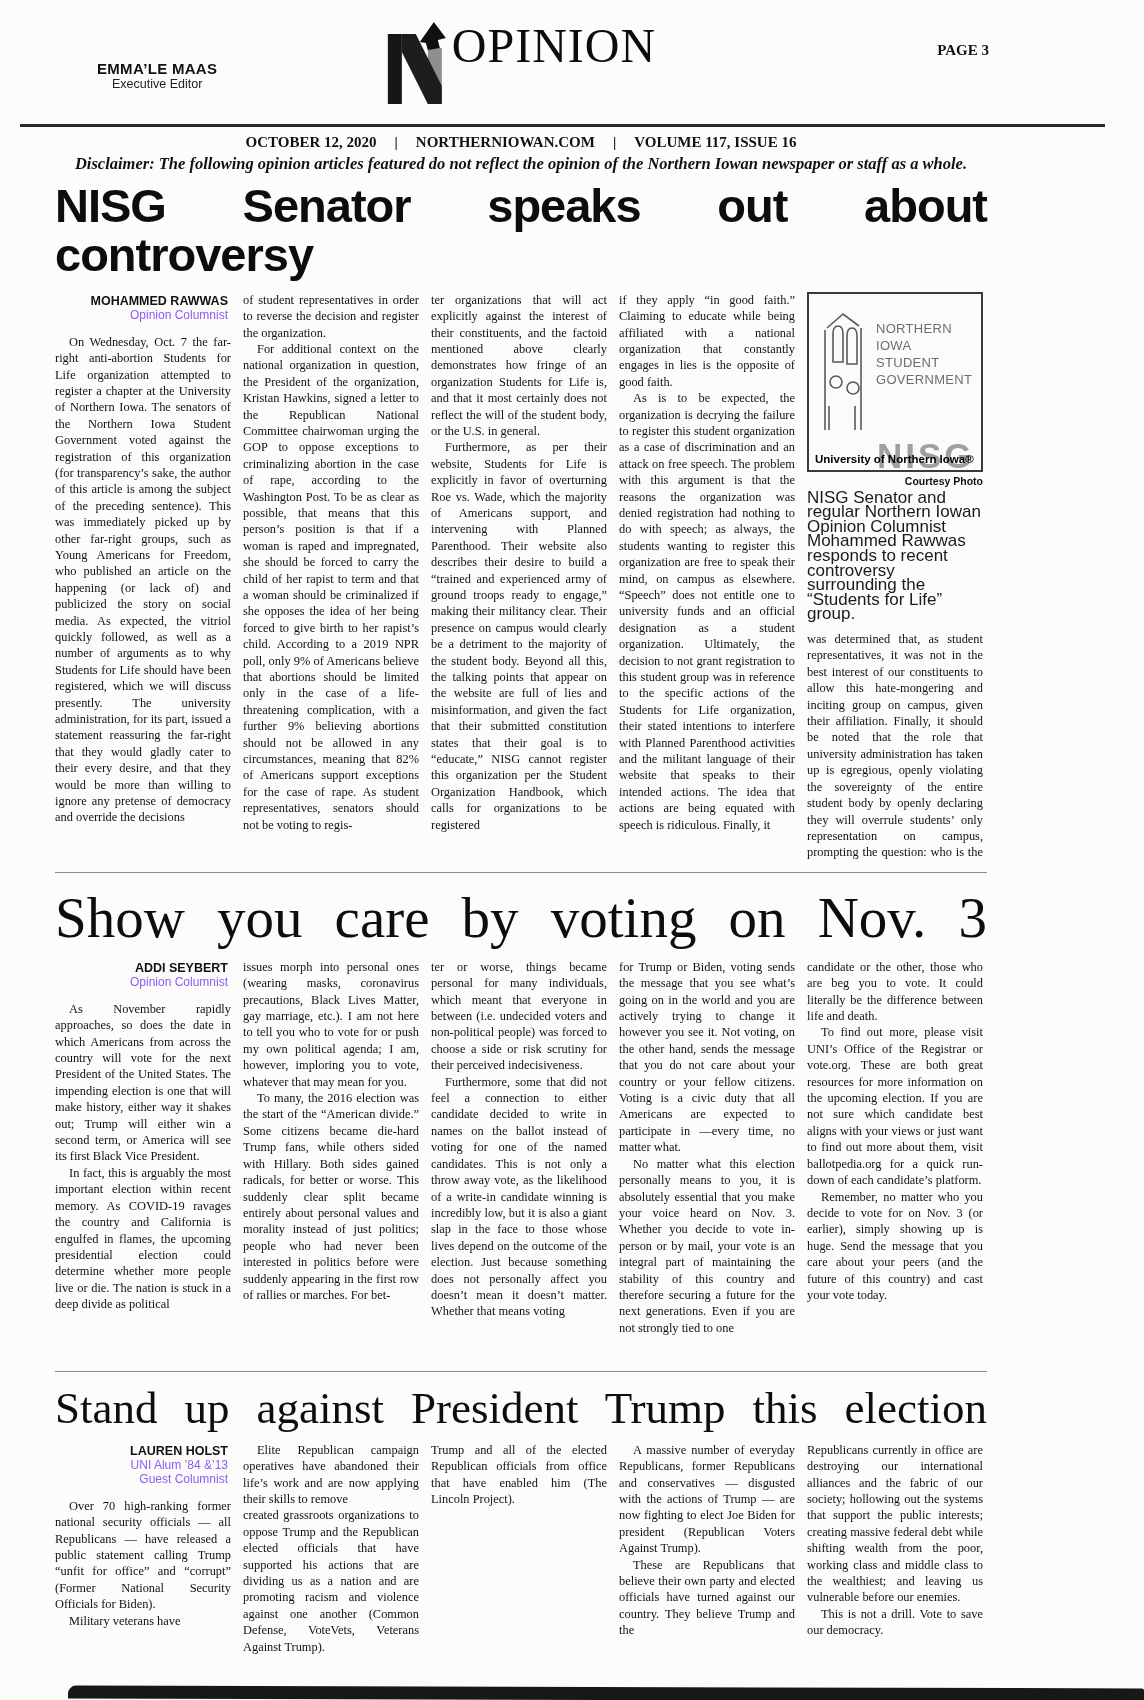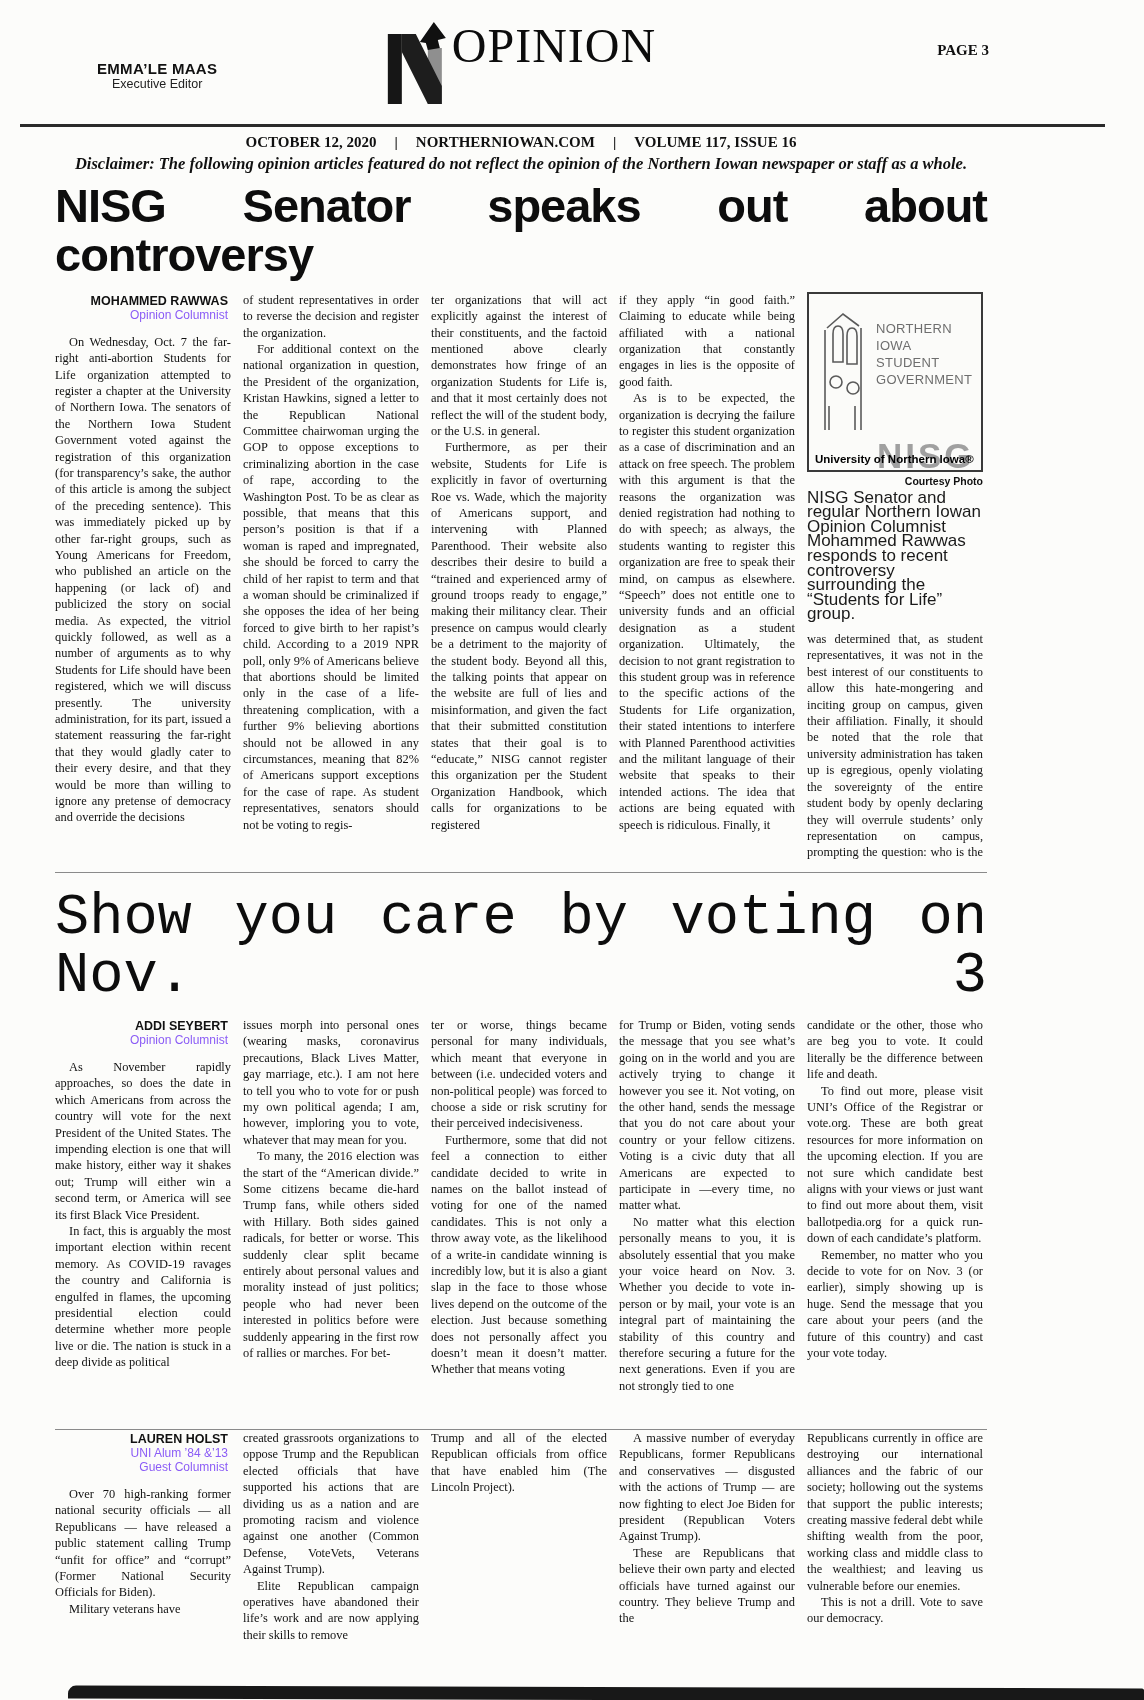--- a/index.html
+++ b/index.html
@@ -19,21 +19,21 @@
   .brand{position:absolute;left:50%;transform:translateX(-50%);top:22px;display:flex;align-items:flex-start;}
   .brand-title{font-size:48px;line-height:1;letter-spacing:1px;font-family:"Liberation Serif",serif;color:#0c0c0c;margin-left:4px;padding-bottom:6px;}
   .masthead-rule{position:absolute;left:-35px;width:1085px;top:124px;border-top:3px solid #2a2a2a;}
 
   .dateline{display:flex;justify-content:center;gap:18px;font-weight:bold;font-size:15px;margin-top:6px;}
   .disclaimer{font-weight:bold;font-style:italic;font-size:16.5px;text-align:center;margin-top:3px;}
 
   
   .headline{margin:0;text-align:justify;text-align-last:justify;color:#0d0d0d;}
   .h-grunge{font-family:"Liberation Sans",sans-serif;font-weight:bold;font-size:47px;letter-spacing:-1px;line-height:1.05;margin:7px 0 12px;}
-  .h-serif2{font-family:Liberation Mono, monospace;font-weight:400;font-size:57px;line-height:1.02;margin:16px 0 12px;}
+  .h-serif2{font-family:Liberation Serif, serif;font-weight:400;font-size:57px;line-height:1.02;margin:16px 0 12px;}
   .h-serif3{font-family:"Liberation Serif",serif;font-weight:400;font-size:45px;line-height:1.02;margin:14px 0 10px;}
 
   
   .cols{display:flex;gap:12px;}
   .col{width:176px;overflow:hidden;}
   .a1 .col{height:572px;}
   .a2 .col{height:404px;}
   .a3 .col{height:236px;}
   .bp{margin:0;font-size:12.4px;line-height:16.4px;text-align:justify;}
   .bp.ind{text-indent:14px;}
@@ -195,36 +195,37 @@
               <p class="bp ind">To find out more, please visit UNI’s Office of the Registrar or vote.org. These are both great resources for more information on the upcoming election. If you are not sure which candidate best aligns with your views or just want to find out more about them, visit ballotpedia.org for a quick run-down of each candidate’s platform.</p>
               <p class="bp ind">Remember, no matter who you decide to vote for on Nov. 3 (or earlier), simply showing up is huge. Send the message that you care about your peers (and the future of this country) and cast your vote today.</p>
             </div>
           </div>
       </div>
     </div>
 
     <div class="sep"></div>
 
     <div class="article a3">
+      <h1 class="headline h-serif3">Stand up against President Trump this election</h1>
       <div class="cols">
         <div class="col">
           <div class="byline">
             <div class="byline-name">LAUREN HOLST</div>
             <div class="byline-sub">UNI Alum ’84 &amp;’13</div>
             <div class="byline-sub">Guest Columnist</div>
           </div>
           <div>
               <p class="bp ind">Over 70 high-ranking former national security officials — all Republicans — have released a public statement calling Trump “unfit for office” and “corrupt” (Former National Security Officials for Biden).</p>
               <p class="bp ind">Military veterans have</p>
             </div>
         </div>
         <div class="col">
             <div>
+              <p class="bp ind">Elite Republican campaign operatives have abandoned their life’s work and are now applying their skills to remove</p>
               <p class="bp">created grassroots organizations to oppose Trump and the Republican elected officials that have supported his actions that are dividing us as a nation and are promoting racism and violence against one another (Common Defense, VoteVets, Veterans Against Trump).</p>
-              <p class="bp ind">Elite Republican campaign operatives have abandoned their life’s work and are now applying their skills to remove</p>
             </div>
           </div>
         <div class="col">
             <div>
               <p class="bp">Trump and all of the elected Republican officials from office that have enabled him (The Lincoln Project).</p>
             </div>
           </div>
         <div class="col">
             <div>
               <p class="bp ind">A massive number of everyday Republicans, former Republicans and conservatives — disgusted with the actions of Trump — are now fighting to elect Joe Biden for president (Republican Voters Against Trump).</p>

